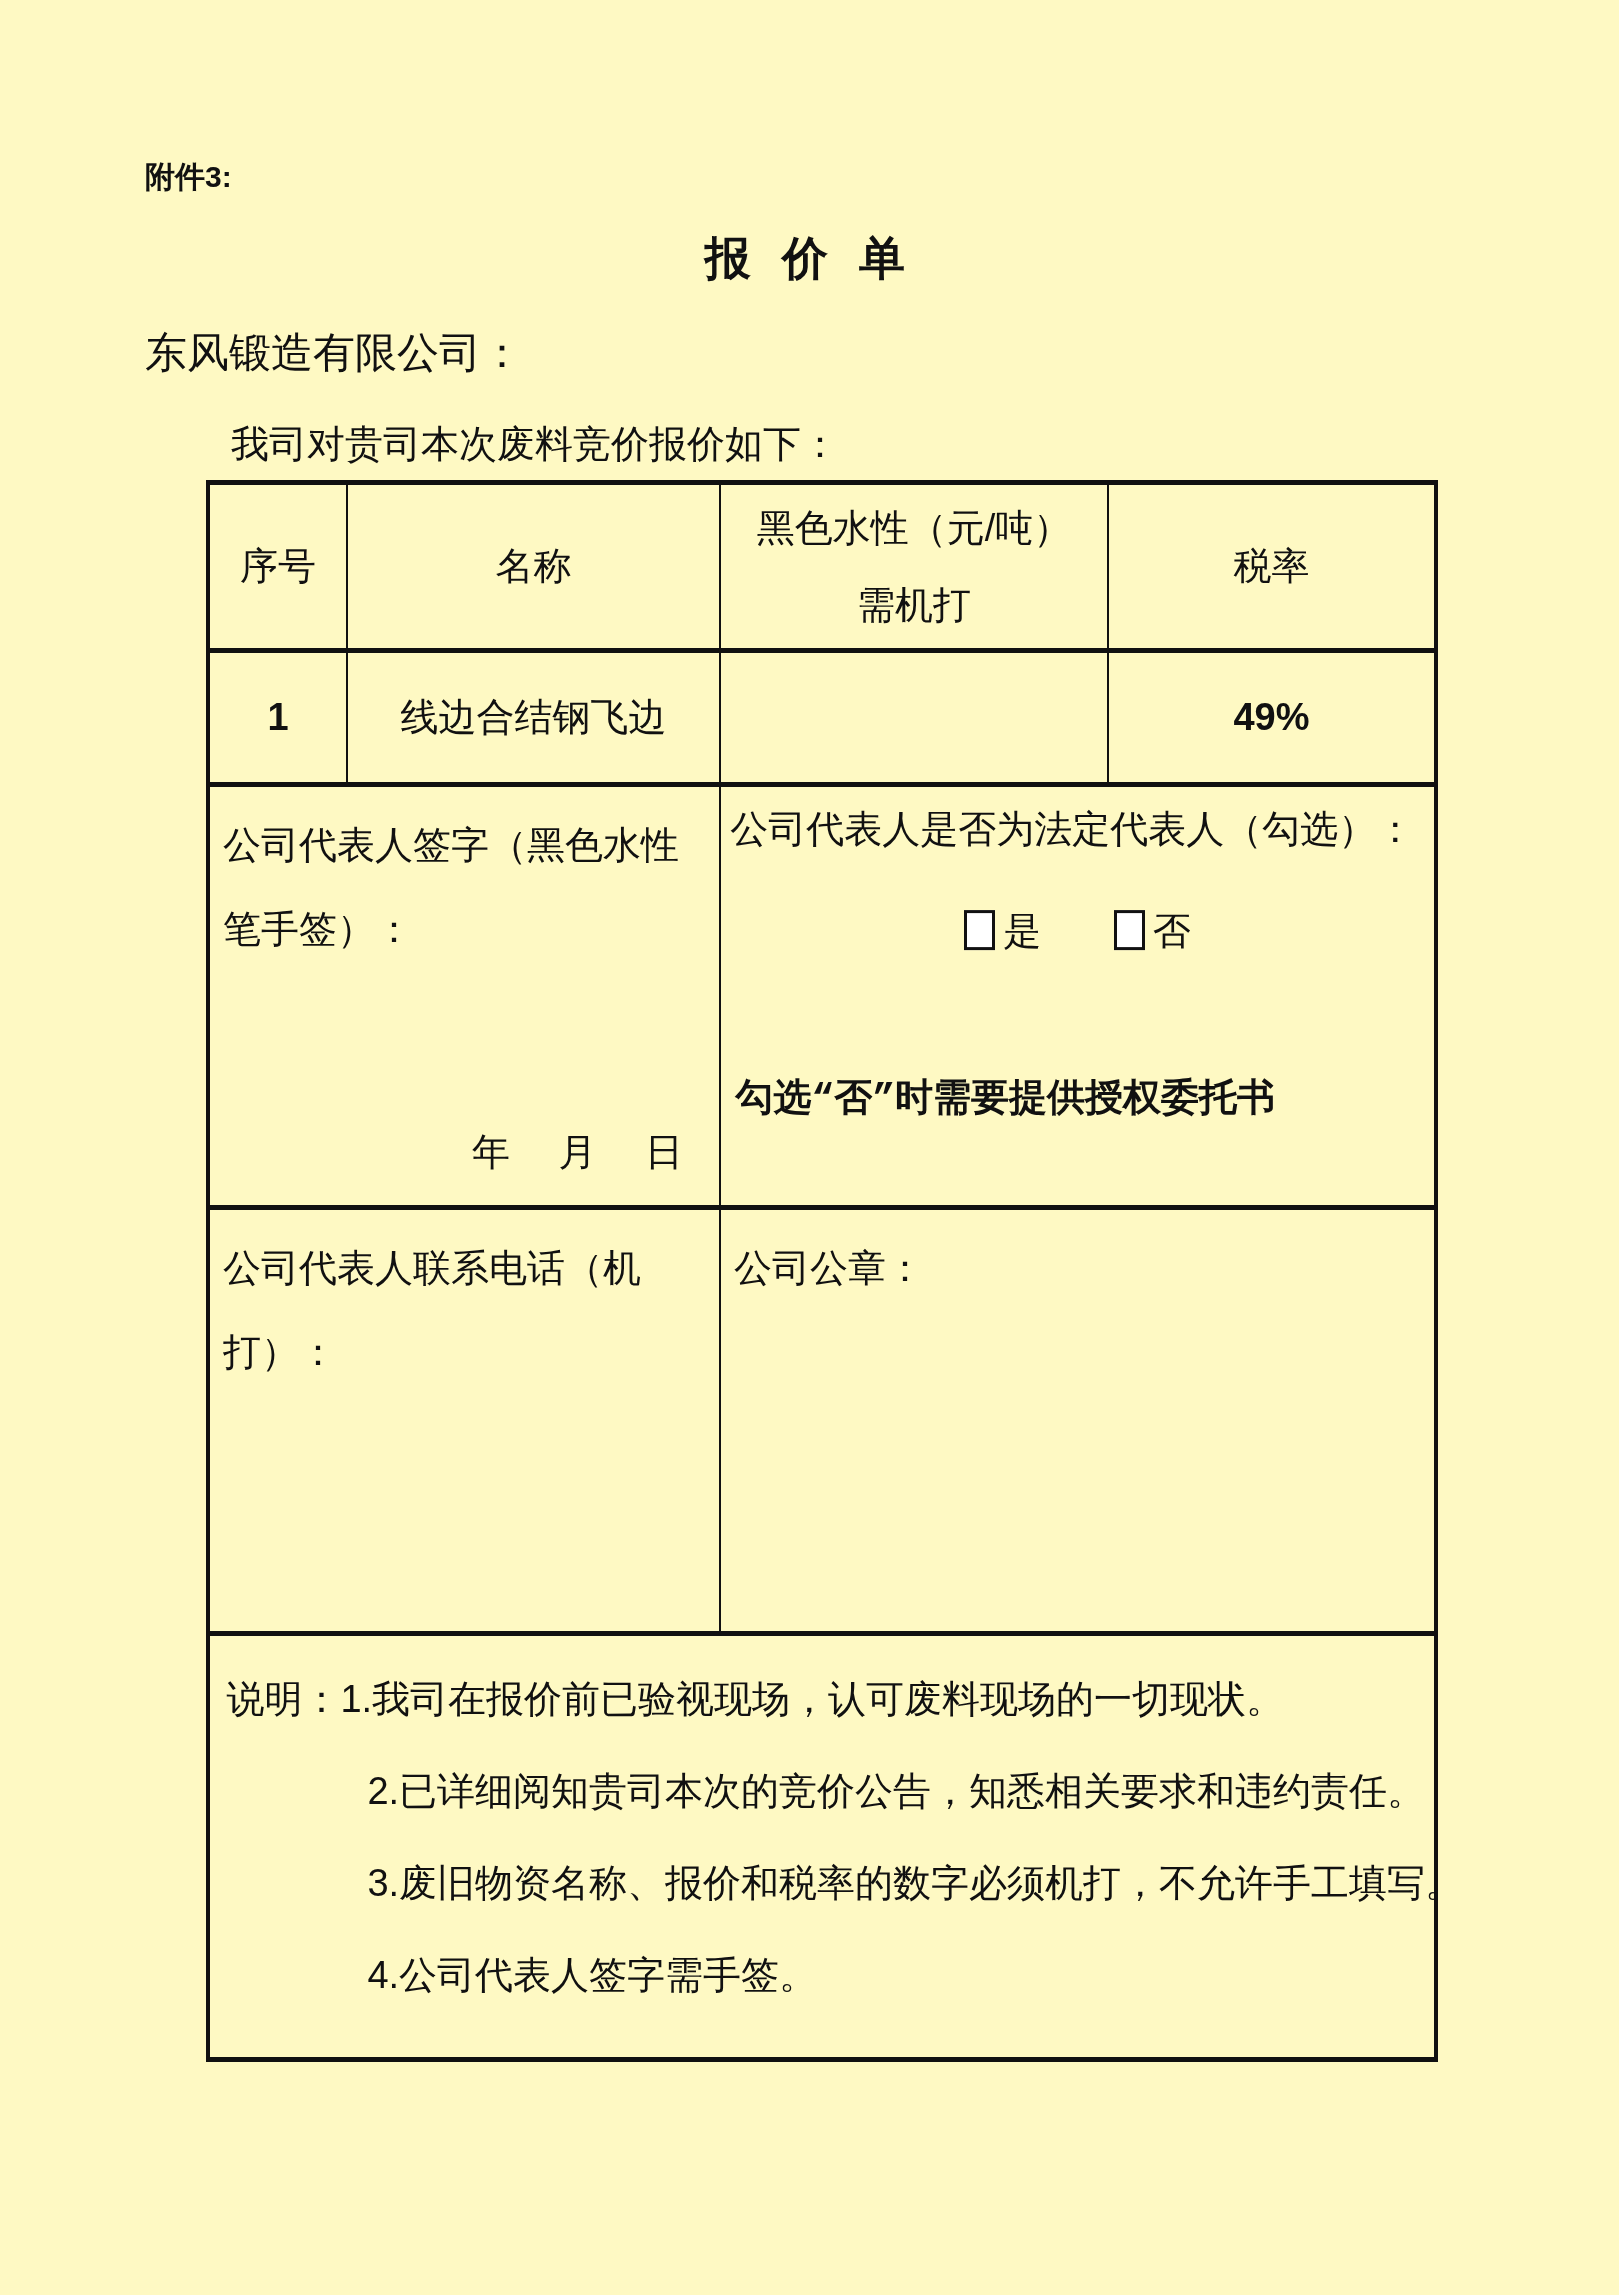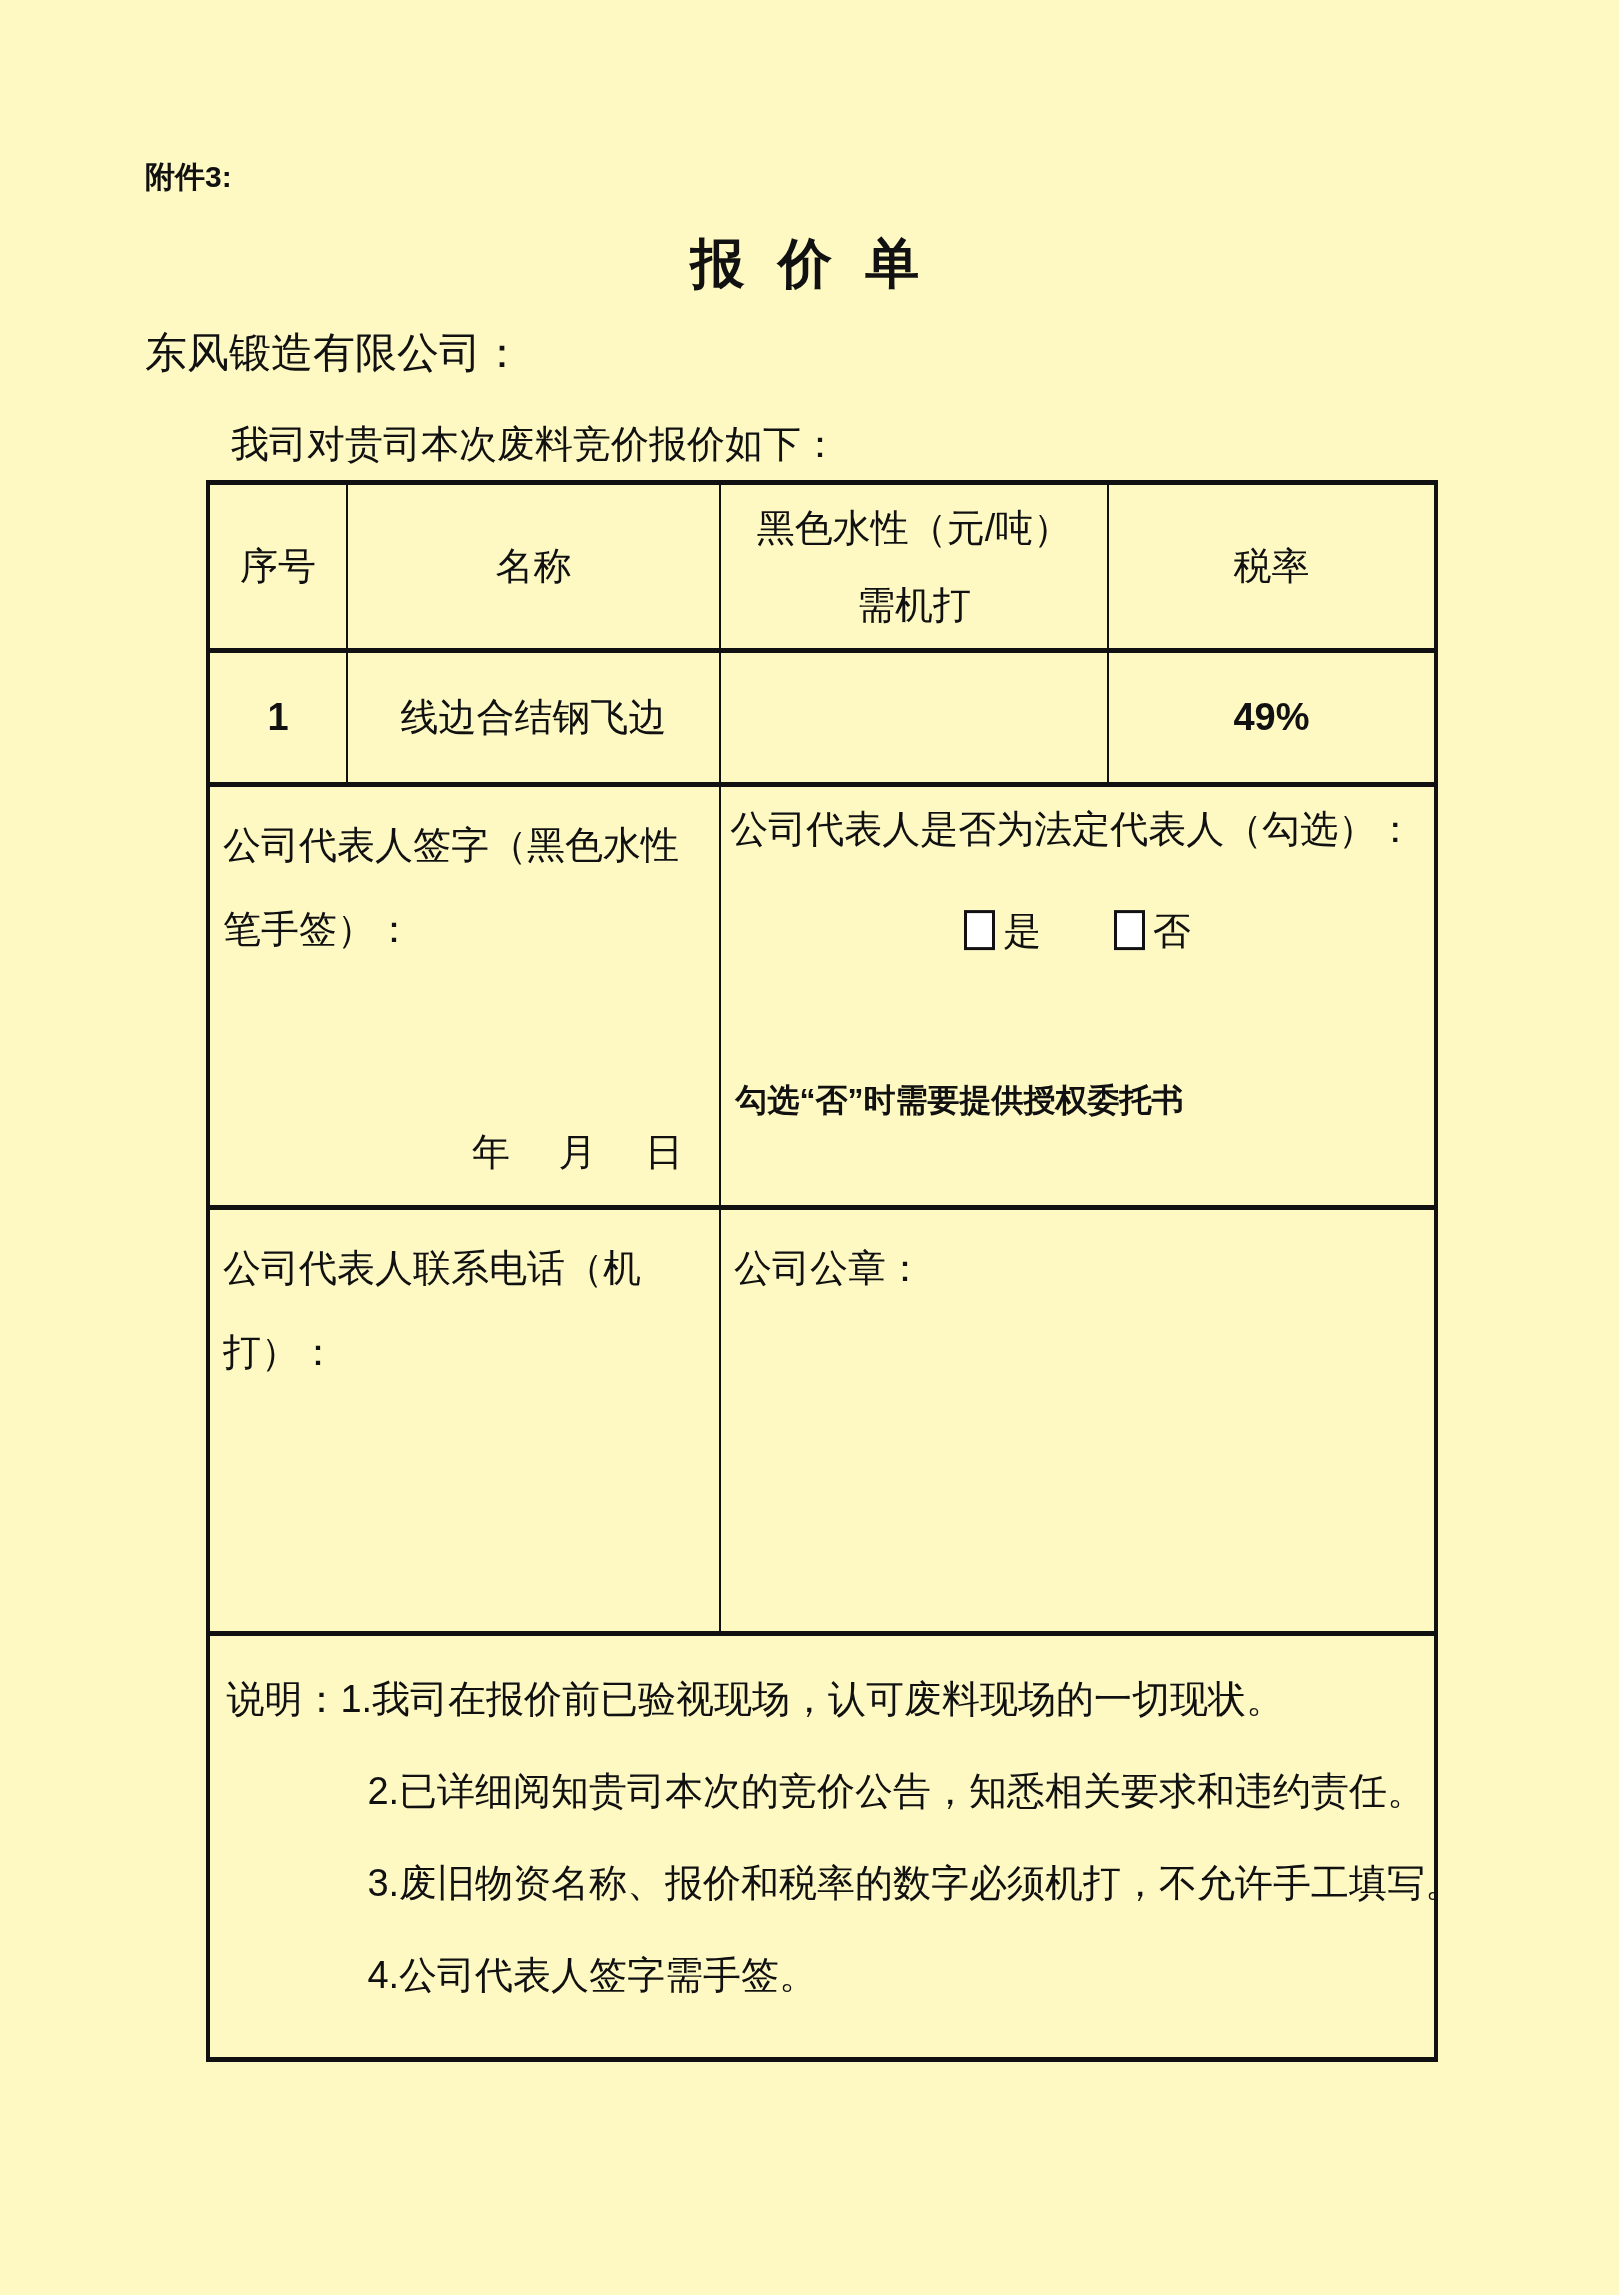--- a/index.html
+++ b/index.html
@@ -22,21 +22,21 @@
     top: 157px;
     font-size: 30px;
     font-weight: bold;
   }
   .title {
     position: absolute;
     left: 0;
     top: 228px;
     width: 100%;
     text-align: center;
-    font-size: 54px;
+    font-size: 46px;
     font-weight: bold;
     letter-spacing: 9.2px;
   }
   .recipient {
     position: absolute;
     left: 145px;
     top: 325px;
     font-size: 42px;
   }
   .intro {
@@ -109,23 +109,24 @@
     border: 3.3px solid #111111;
     vertical-align: middle;
     margin-right: 7.9px;
     transform: translateY(-3.9px);
     background: #ffffff;
   }
   .auth-note {
     position: absolute;
     left: 14.4px;
     bottom: 82px;
-    font-size: 32px;
+    font-size: 38px;
     font-weight: bold;
     white-space: nowrap;
+    font-family: Liberation Mono, monospace;
   }
   td.notes {
     vertical-align: top;
     padding: 17px 16.4px 0 16.4px;
   }
   td.notes p {
     margin: 0;
     line-height: 92px;
     white-space: nowrap;
   }

